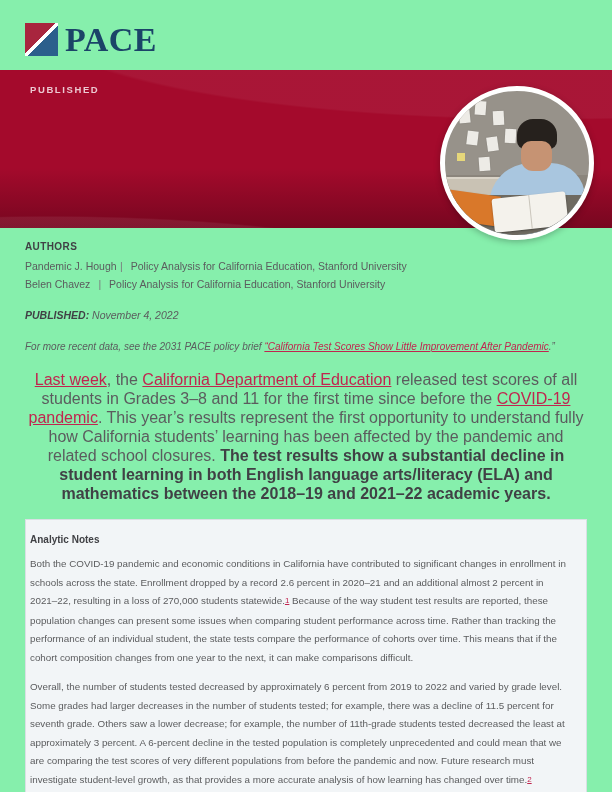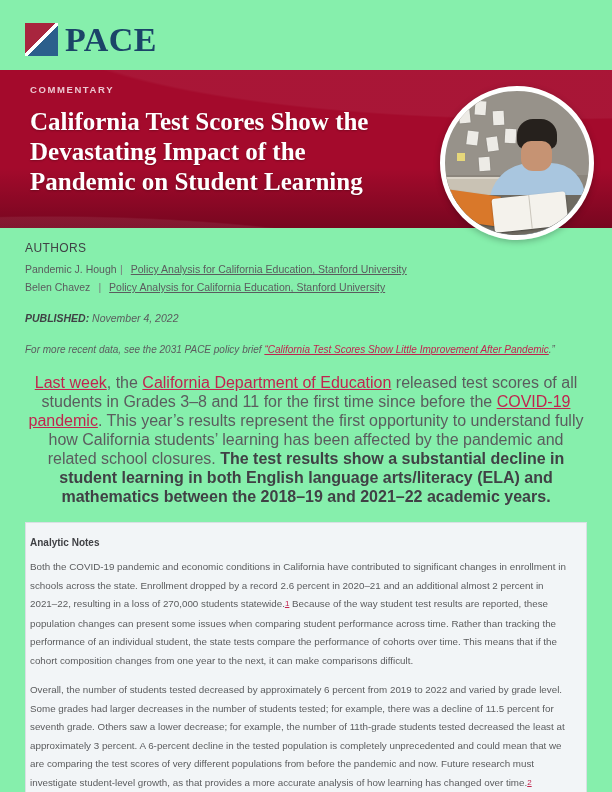--- a/index.html
+++ b/index.html
@@ -57,25 +57,25 @@
   .hero-circle .face{position:absolute;left:32px;top:22px;width:31px;height:30px;background:#C69373;
     border-radius:10px 10px 12px 12px;}
   .hero-circle .hoodie{position:absolute;left:0;top:44px;width:96px;height:82px;background:#A9C6DF;
     border-radius:42px 34px 10px 10px;}
   .hero-circle .arm{position:absolute;left:-6px;top:86px;width:70px;height:26px;background:#9FBDD8;
     border-radius:12px;transform:rotate(18deg);}
 
   
   .content{padding:0 25px;color:var(--body-gray);}
   .authors-block{margin-top:13px;}
-  .authors-label{font-size:12px;font-weight:normal;color:var(--dark-gray);letter-spacing:0.4px;margin-bottom:5px;}
+  .authors-label{font-size:10px;font-weight:bold;color:var(--dark-gray);letter-spacing:0.4px;margin-bottom:5px;}
   .author-row{display:flex;align-items:flex-end;font-size:10.5px;line-height:18px;}
   .author-name{width:95px;flex:0 0 95px;}
   .author-pipe{padding:0 8px 0 0;color:#7a7b7d;}
-  .author-affil{flex:1;text-decoration:underline;}
+  .author-affil{flex:1;}
   .published{margin-top:16px;font-size:10.5px;font-style:italic;}
   .published .label{font-weight:bold;color:var(--dark-gray);}
   .notice{margin-top:17px;font-size:10px;font-style:italic;line-height:17px;}
   .para{margin-top:15px;font-size:16px;line-height:19px;text-align:center;}
   a{cursor:pointer;}
   .run-link{color:var(--link);text-decoration:underline;}
   .run-footnote{color:var(--link);text-decoration:underline;font-size:8px;position:relative;top:-1px;}
   .run-bold{font-weight:bold;color:var(--dark-gray);}
 
   
@@ -89,26 +89,21 @@
 <body>
 
 <div class="page">
 
   <div class="logo-bar">
     <div class="logo-mark"></div>
     <div class="logo-word">PACE</div>
   </div>
 
   <div class="banner">
-    <div class="kicker">COMMENTARY</div>
-    <h1 class="banner-title">
-      <span>California Test Scores Show the</span>
-      <span>Devastating Impact of the</span>
-      <span>Pandemic on Student Learning</span>
-    </h1>
+    <div class="kicker">PUBLISHED</div>
   </div>
 
   <div class="hero-circle">
     <div class="paper" style="left:14px;top:18px;transform:rotate(-6deg);"></div>
     <div class="paper" style="left:30px;top:10px;transform:rotate(4deg);"></div>
     <div class="paper" style="left:48px;top:20px;transform:rotate(-3deg);"></div>
     <div class="paper" style="left:22px;top:40px;transform:rotate(7deg);"></div>
     <div class="paper" style="left:42px;top:46px;transform:rotate(-8deg);"></div>
     <div class="paper" style="left:60px;top:38px;transform:rotate(3deg);"></div>
     <div class="paper" style="left:34px;top:66px;transform:rotate(-4deg);"></div>

